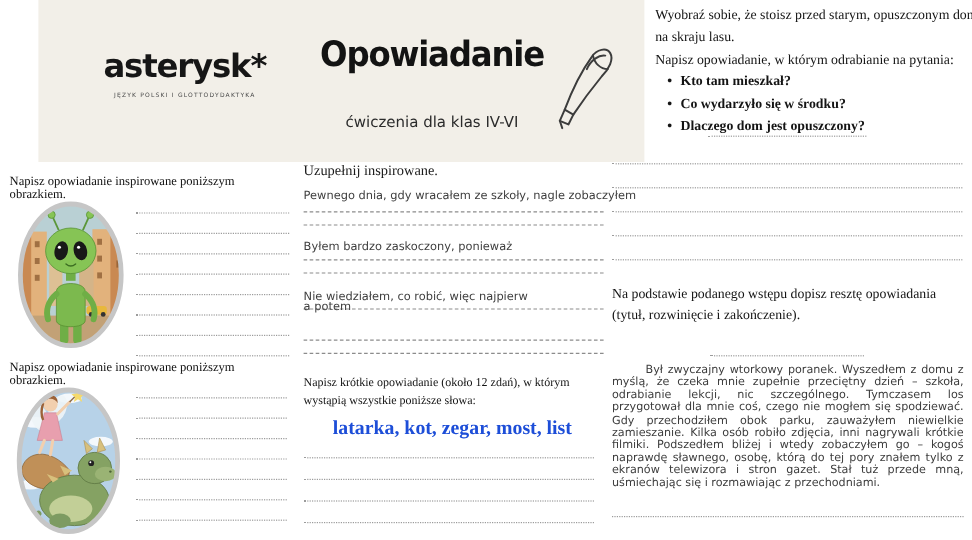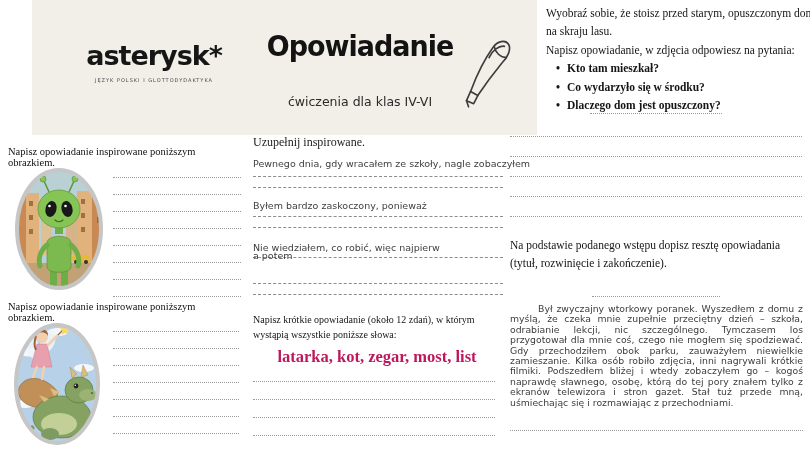--- a/index.html
+++ b/index.html
@@ -31,21 +31,21 @@
   .lines-col{position:absolute;}
   .lines-col .wline{height:16px;border-bottom:1.2px dotted #9b9b9b;}
 
   
   .fill-title{position:absolute;left:253px;top:135px;font-size:12px;color:#1b1b1b;}
   .hand{font-family:"DejaVu Sans",sans-serif;font-size:9.5px;color:#3e3e3e;}
   .prompt{position:absolute;left:253px;}
   .words-label{position:absolute;left:253px;top:313px;width:250px;font-size:10px;
                line-height:1.45;color:#141414;}
   .word-list{position:absolute;left:253px;top:347px;width:248px;text-align:center;
-             font-weight:700;font-size:16.5px;color:#be185d;}
+             font-weight:700;font-size:16.5px;color:#1d4ed8;}
 
   
   .r-intro{position:absolute;left:510px;top:4px;width:296px;font-size:11.5px;
            line-height:1.6;color:#141414;margin-left:36px;}
   .r-questions{margin:0;padding:0 0 0 10px;list-style:none;}
   .r-questions li{font-weight:700;}
   .r-questions li::before{content:"\2022";font-weight:700;margin-right:7px;}
   .continue-label{position:absolute;left:510px;top:237px;width:294px;font-size:11.5px;
                   line-height:1.55;color:#141414;}
   .story{position:absolute;left:510px;top:304px;width:293px;font-family:"DejaVu Sans",sans-serif;
@@ -215,21 +215,21 @@
 
   <div class="words-label">Napisz krótkie opowiadanie (około 12 zdań), w którym wystąpią wszystkie poniższe słowa:</div>
   <div class="word-list">latarka, kot, zegar, most, list</div>
   <div class="dotline" style="left:253px;top:381px;width:242px;"></div>
   <div class="dotline" style="left:253px;top:399px;width:242px;"></div>
   <div class="dotline" style="left:253px;top:417px;width:242px;"></div>
   <div class="dotline" style="left:253px;top:435px;width:242px;"></div>
 
   <div class="r-intro">
     <span>Wyobraź sobie, że stoisz przed starym, opuszczonym domem na skraju lasu.</span><br>
-    <span>Napisz opowiadanie, w zdjęcia odpowiesz na pytania:</span>
+    <span>Napisz opowiadanie, w którym odrabianie na pytania:</span>
     <ul class="r-questions">
       <li>Kto tam mieszkał?</li>
       <li>Co wydarzyło się w środku?</li>
       <li>Dlaczego dom jest opuszczony?</li>
     </ul>
   </div>
 
   <div class="dotline" style="left:590px;top:113px;width:132px;"></div>
   <div class="dotline" style="left:510px;top:136px;width:292px;"></div>
   <div class="dotline" style="left:510px;top:156px;width:292px;"></div>

